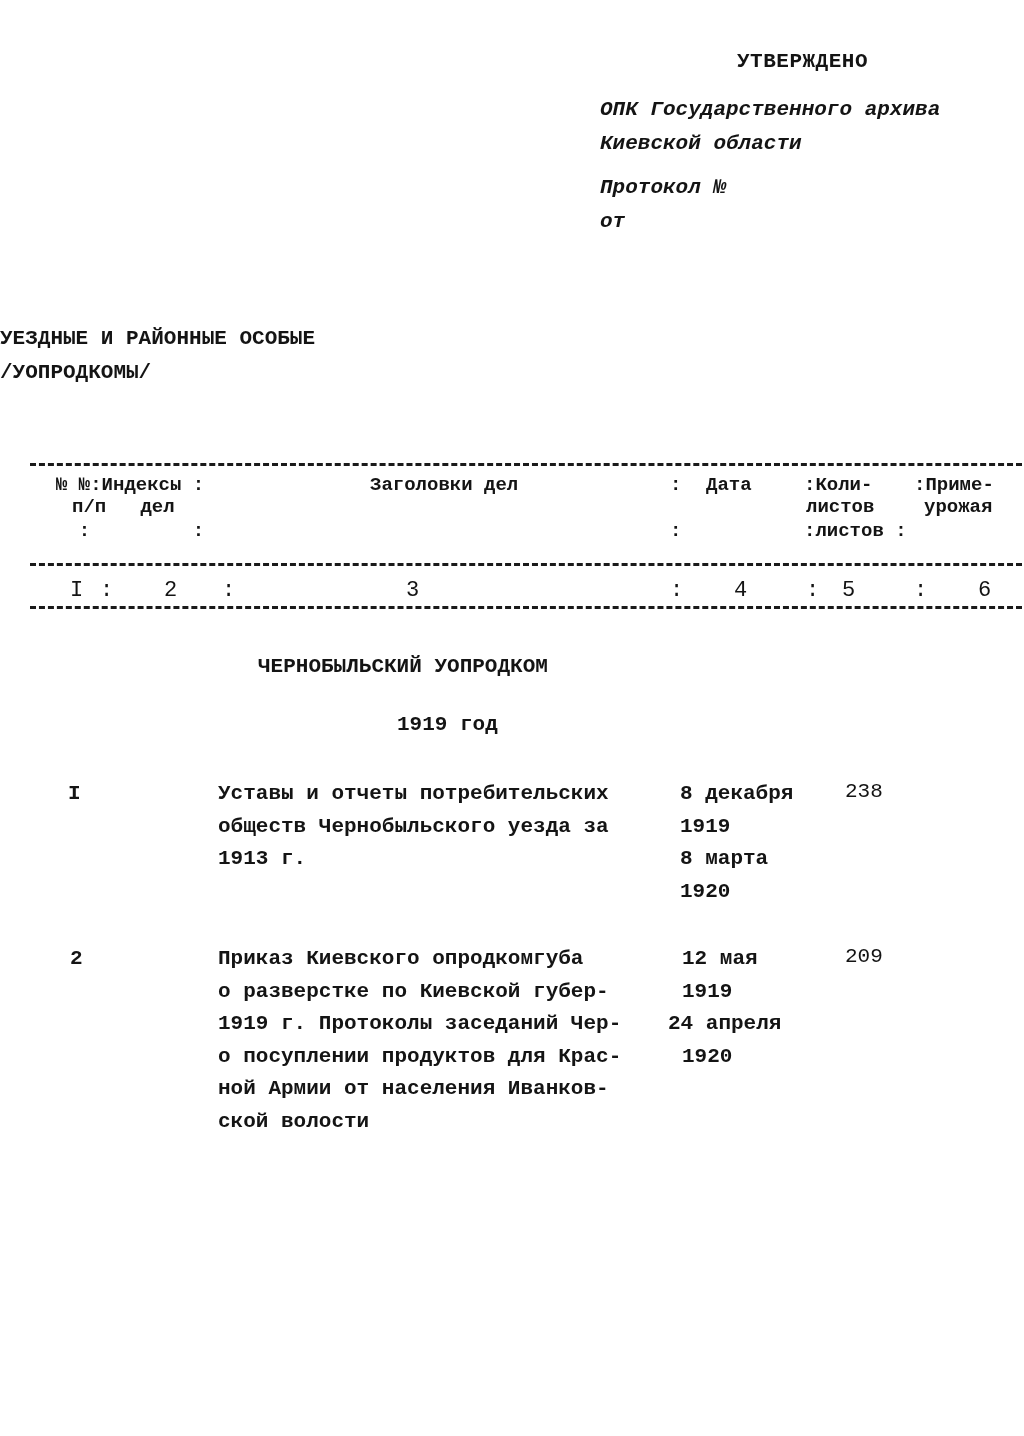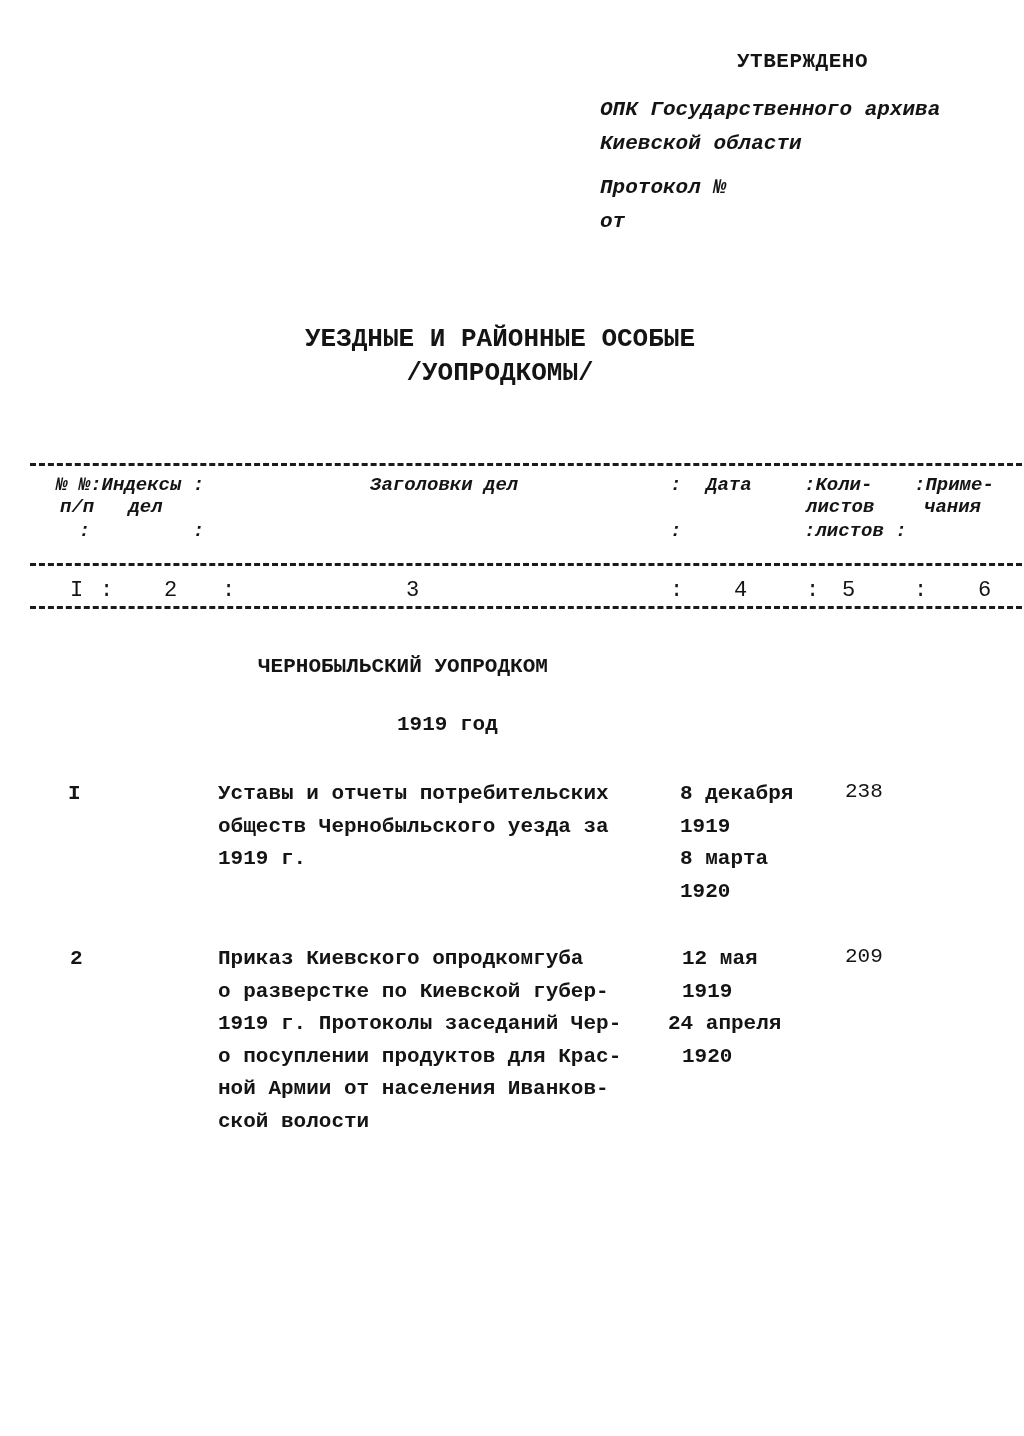--- a/index.html
+++ b/index.html
@@ -5,21 +5,21 @@
   html, body { margin: 0; padding: 0; background: #ffffff; }
   body {
     width: 1024px; height: 1436px; position: relative; overflow: hidden;
     font-family: "Liberation Mono", "DejaVu Sans Mono", monospace;
     color: #141414;
   }
   .abs { position: absolute; }
   .approval { left: 600px; top: 45px; font-size: 21px; font-weight: bold; line-height: 34px; }
   .approval .title { position: absolute; left: 137px; top: 0; letter-spacing: 0.5px; }
   .approval .line { position: absolute; left: 0; white-space: nowrap; font-style: italic; }
-  .heading { left: 0; width: 1000px; top: 322px; text-align: center; font-size: 26px; font-weight: bold; line-height: 34px; }
+  .heading { left: 0; width: 1000px; top: 322px; text-align: left; font-size: 21px; font-weight: bold; line-height: 34px; }
   .heading div { white-space: nowrap; }
   .rule { position: absolute; left: 30px; width: 992px; height: 0; border-top: 3px dashed #1a1a1a; }
   .hdr { font-size: 19px; font-weight: bold; line-height: 22px; white-space: nowrap; }
   .colnum { font-size: 22px; top: 578px; }
   .section { font-size: 21px; font-weight: bold; white-space: nowrap; }
   .body-txt { font-size: 21px; font-weight: bold; line-height: 32.5px; white-space: nowrap; }
 </style>
 </head>
 <body>
 
@@ -32,31 +32,31 @@
 </div>
 
 <div class="abs heading">
   <div>УЕЗДНЫЕ И РАЙОННЫЕ ОСОБЫЕ</div>
   <div>/УОПРОДКОМЫ/</div>
 </div>
 
 <div class="rule" style="top:463px"></div>
 <div>
   <span class="abs hdr" style="left:56px;top:474px">№ №:Индексы :</span>
-  <span class="abs hdr" style="left:60px;top:496px">п/п   дел</span>
+  <span class="abs hdr" style="left:72px;top:496px">п/п   дел</span>
   <span class="abs hdr" style="left:56px;top:520px">  :         :</span>
   <span class="abs hdr" style="left:370px;top:474px">Заголовки дел</span>
   <span class="abs hdr" style="left:670px;top:474px">:</span>
   <span class="abs hdr" style="left:670px;top:520px">:</span>
   <span class="abs hdr" style="left:706px;top:474px">Дата</span>
   <span class="abs hdr" style="left:804px;top:474px">:Коли-</span>
   <span class="abs hdr" style="left:806px;top:496px">листов</span>
   <span class="abs hdr" style="left:804px;top:520px">:листов :</span>
   <span class="abs hdr" style="left:914px;top:474px">:Приме-</span>
-  <span class="abs hdr" style="left:924px;top:496px">чания</span>
+  <span class="abs hdr" style="left:924px;top:496px">урожая</span>
 </div>
 <div class="rule" style="top:563px"></div>
 
 <div>
   <span class="abs colnum" style="left:70px">I</span>
   <span class="abs colnum" style="left:100px">:</span>
   <span class="abs colnum" style="left:164px">2</span>
   <span class="abs colnum" style="left:222px">:</span>
   <span class="abs colnum" style="left:406px">3</span>
   <span class="abs colnum" style="left:670px">:</span>
@@ -69,21 +69,21 @@
 <div class="rule" style="top:606px"></div>
 
 <div class="abs section" style="left:258px;top:655px">ЧЕРНОБЫЛЬСКИЙ   УОПРОДКОМ</div>
 <div class="abs section" style="left:397px;top:713px">1919 год</div>
 
 <div>
   <span class="abs body-txt" style="left:68px;top:778px">I</span>
   <div class="abs body-txt" style="left:218px;top:778px">
     <div>Уставы и отчеты потребительских</div>
     <div>обществ Чернобыльского уезда за</div>
-    <div>1919 г.</div>
+    <div>1913 г.</div>
   </div>
   <div class="abs body-txt" style="left:680px;top:778px">
     <div>8 декабря</div>
     <div>1919</div>
     <div>8 марта</div>
     <div>1920</div>
   </div>
   <span class="abs body-txt" style="left:845px;top:776px;font-weight:normal">238</span>
 </div>
 
@@ -100,14 +100,14 @@
   <div class="abs body-txt" style="left:680px;top:943px">
     <div style="padding-left:2px">12 мая</div>
     <div style="padding-left:2px">1919</div>
     <div style="margin-left:-12px">24 апреля</div>
     <div style="padding-left:2px">1920</div>
   </div>
   <span class="abs body-txt" style="left:845px;top:941px;font-weight:normal">209</span>
 </div>
 
 <style>
-  .hdr { white-space: pre; font-style: italic; }
+  .hdr { white-space: pre; }
 </style>
 
 </body></html>

